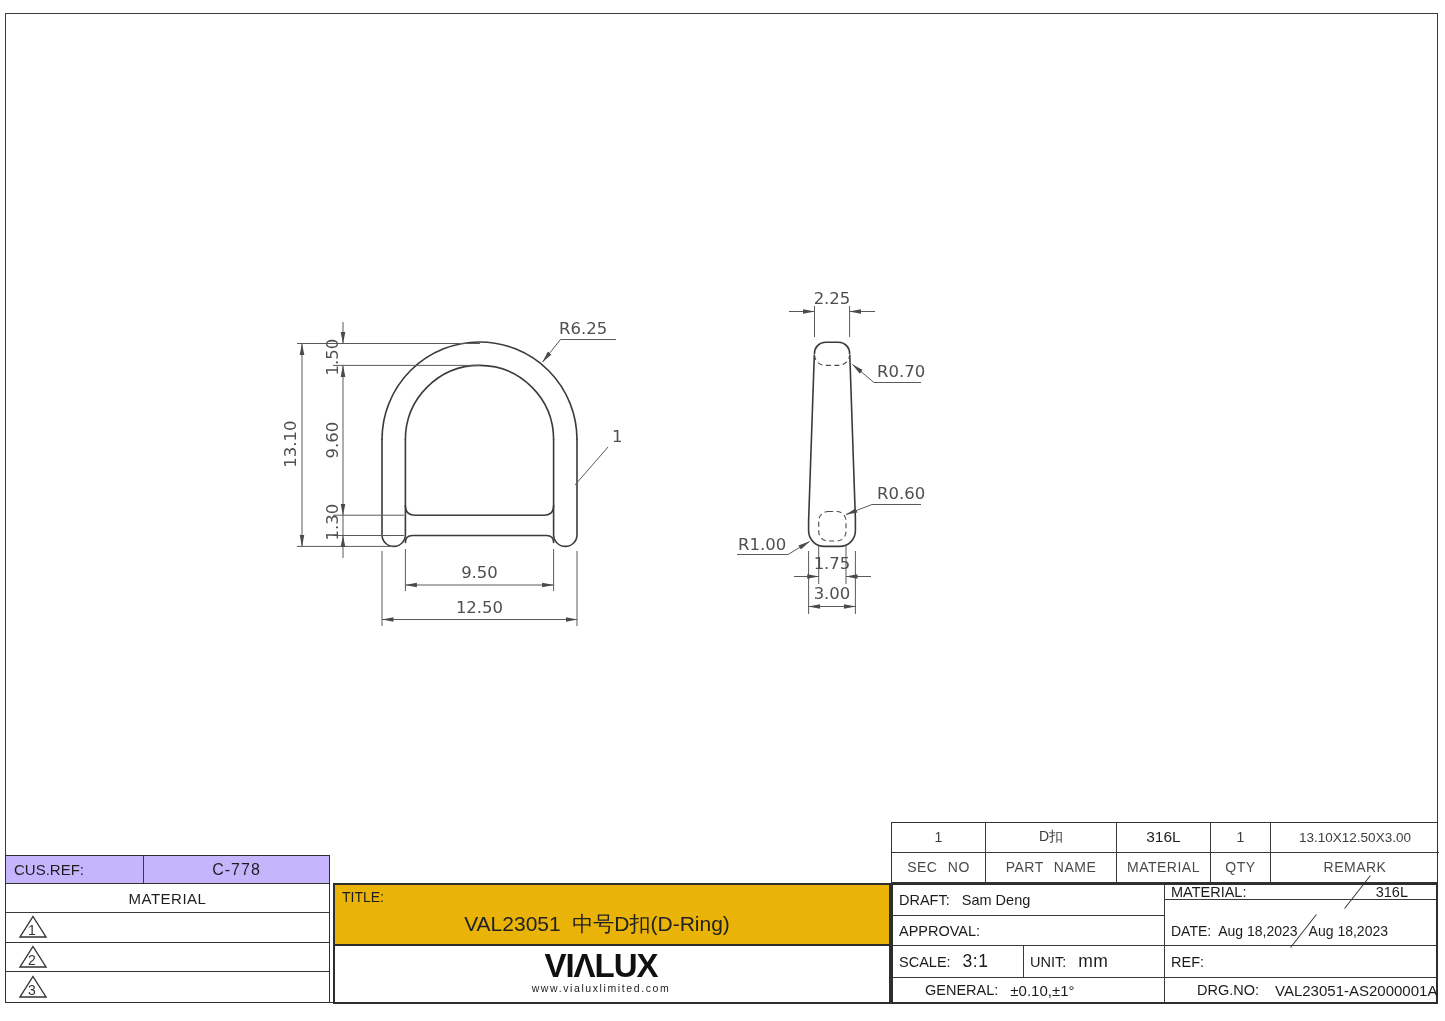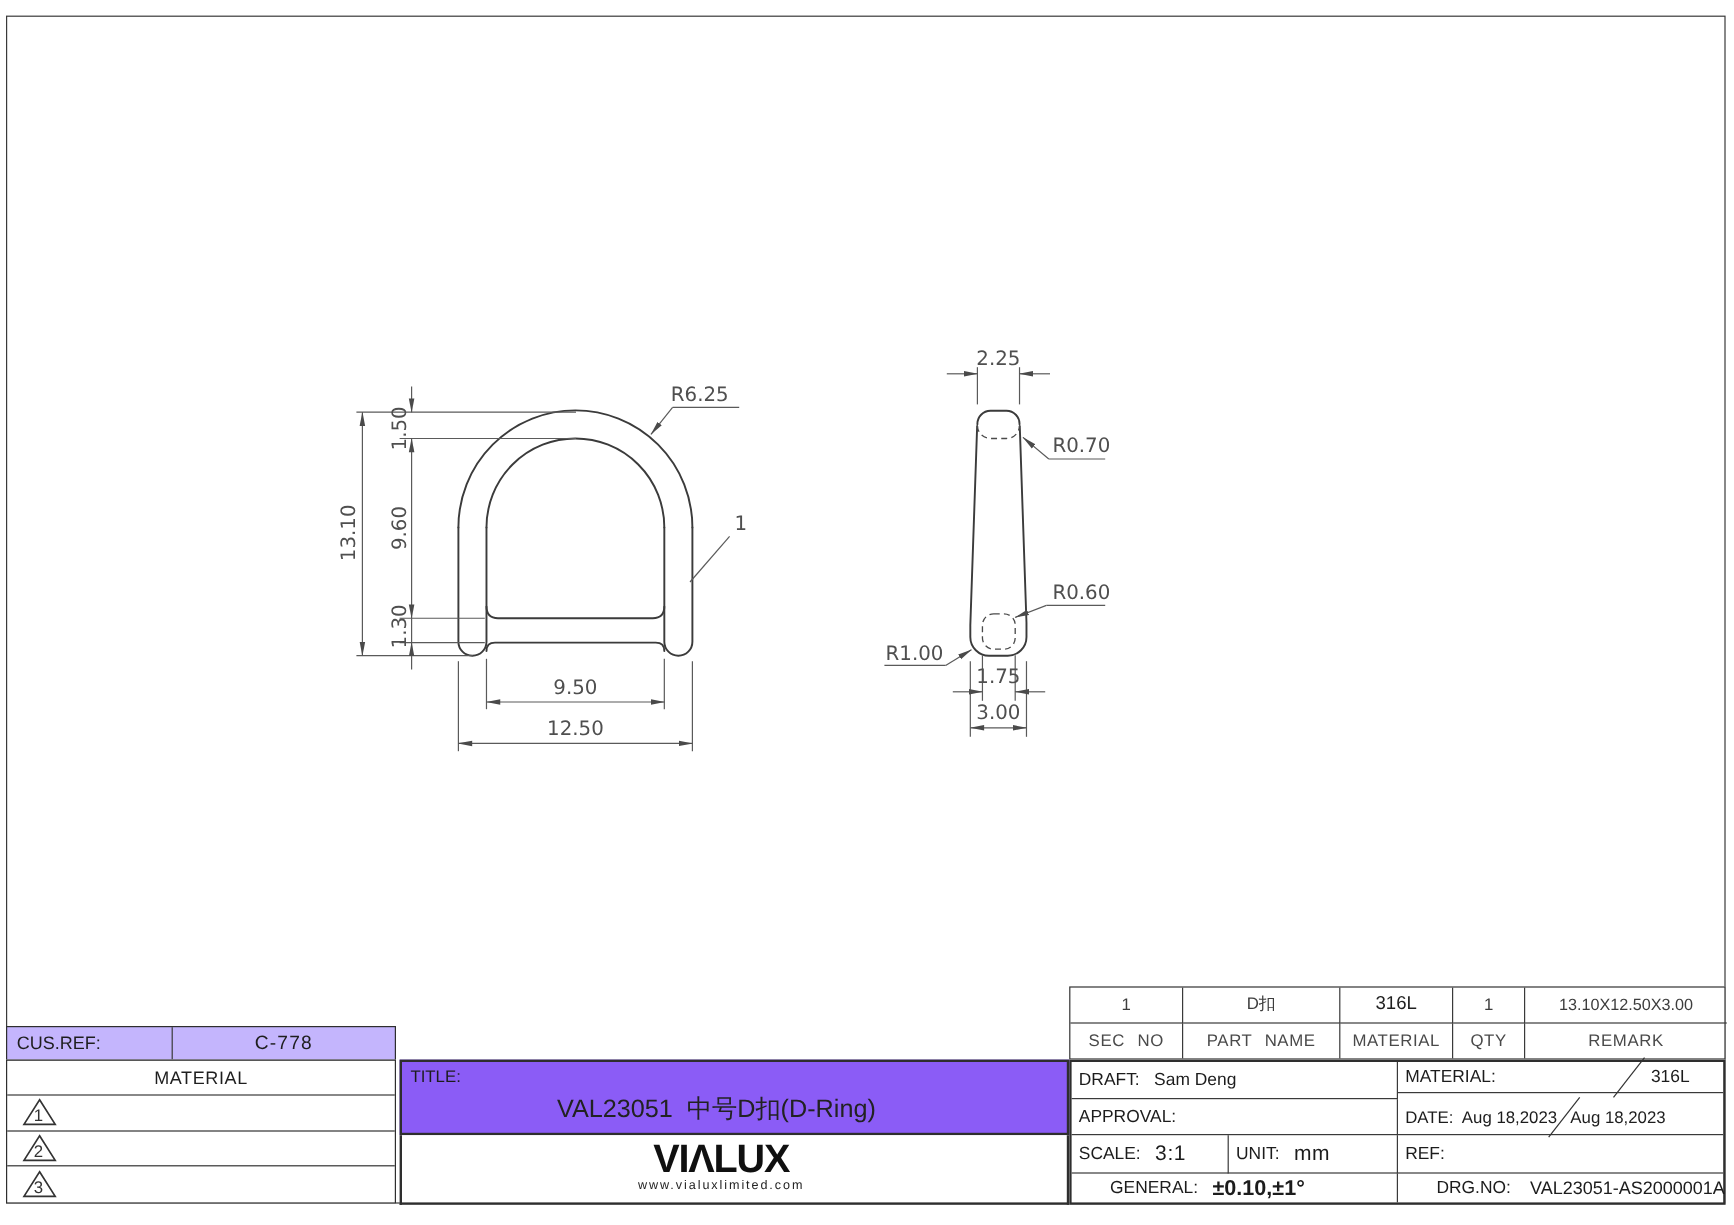--- a/index.html
+++ b/index.html
@@ -43,21 +43,21 @@
         box-sizing:border-box;background:#fff;}
   .rev-head{height:29px;border-bottom:1.2px solid #3a3a3a;display:flex;align-items:center;
         justify-content:center;font-size:15px;letter-spacing:.5px;box-sizing:border-box;}
   .rev-row{height:29.5px;border-bottom:1.6px solid #333;display:flex;align-items:center;
         padding-left:12px;box-sizing:border-box;}
   .rev-row:last-child{border-bottom:none;}
   .tri{display:block;}
 
   
   .titlebox{position:absolute;left:333px;top:883px;width:558px;height:63px;border:2px solid #2e2e2e;
-        box-sizing:border-box;background:#8b5cf6;}
+        box-sizing:border-box;background:#eab308;}
   .title-label{position:absolute;left:7px;top:4px;font-size:14px;color:#1c1c1c;}
   .title-text{position:absolute;left:0;right:30px;top:25px;text-align:center;font-size:21px;
         color:#222;white-space:pre;}
   .logobox{position:absolute;left:333px;top:946px;width:558px;height:58px;border:2px solid #2e2e2e;
         border-top:none;box-sizing:border-box;background:#fff;}
   .logo-inner{position:absolute;left:0;right:62px;top:3px;text-align:center;padding-left:40px;}
   .logo-word{font-size:33px;font-weight:bold;letter-spacing:-1px;color:#101010;line-height:1;}
   .logo-url{font-size:10.5px;letter-spacing:1.6px;color:#232323;margin-top:0px;}
 </style>
 </head>
@@ -165,21 +165,21 @@
     <div class="cell">MATERIAL</div>
     <div class="cell">QTY</div>
     <div class="cell">REMARK</div>
   </div>
 
   <div class="info">
     <div class="cell" style="left:0;top:0;width:272px;height:31px;">
       <span class="lbl">DRAFT:</span>
       <span class="val">Sam Deng</span>
     </div>
-    <div class="cell no-r" style="left:272px;top:0;width:271px;height:26px;">
+    <div class="cell no-r" style="left:272px;top:0;width:271px;height:15px;">
       <span class="lbl">MATERIAL:</span>
       <span style="flex:1"></span>
       <div class="slash"></div>
       <span class="val" style="margin:0 28px 0 18px;">316L</span>
     </div>
     <div class="cell" style="left:0;top:31px;width:272px;height:30px;">
       <span class="lbl">APPROVAL:</span>
       <span class="val"></span>
     </div>
     <div class="cell no-r" style="left:272px;top:31px;width:271px;height:30px;font-size:14px;">
@@ -195,21 +195,21 @@
     <div class="cell" style="left:131px;top:61px;width:141px;height:32px;">
       <span class="lbl">UNIT:</span>
       <span class="val big">mm</span>
     </div>
     <div class="cell no-r" style="left:272px;top:61px;width:271px;height:32px;">
       <span class="lbl">REF:</span>
       <span class="val"></span>
     </div>
     <div class="cell no-b" style="left:0;top:93px;width:272px;height:24px;">
       <span class="lbl">GENERAL:</span>
-      <span class="val" style="font-size:18px;font-weight:bold;">±0.10,±1°</span>
+      <span class="val" style="font-size:15px;">±0.10,±1°</span>
     </div>
     <div class="cell no-r no-b" style="left:272px;top:93px;width:271px;height:24px;text-align:center;">
       <span class="lbl">DRG.NO:</span>
       <span class="val" style="font-size:15px;margin-left:16px;">VAL23051-AS2000001A</span>
     </div>
   </div>
 
   <div class="cusref">
     <div class="k">CUS.REF:</div>
     <div class="v">C-778</div>

